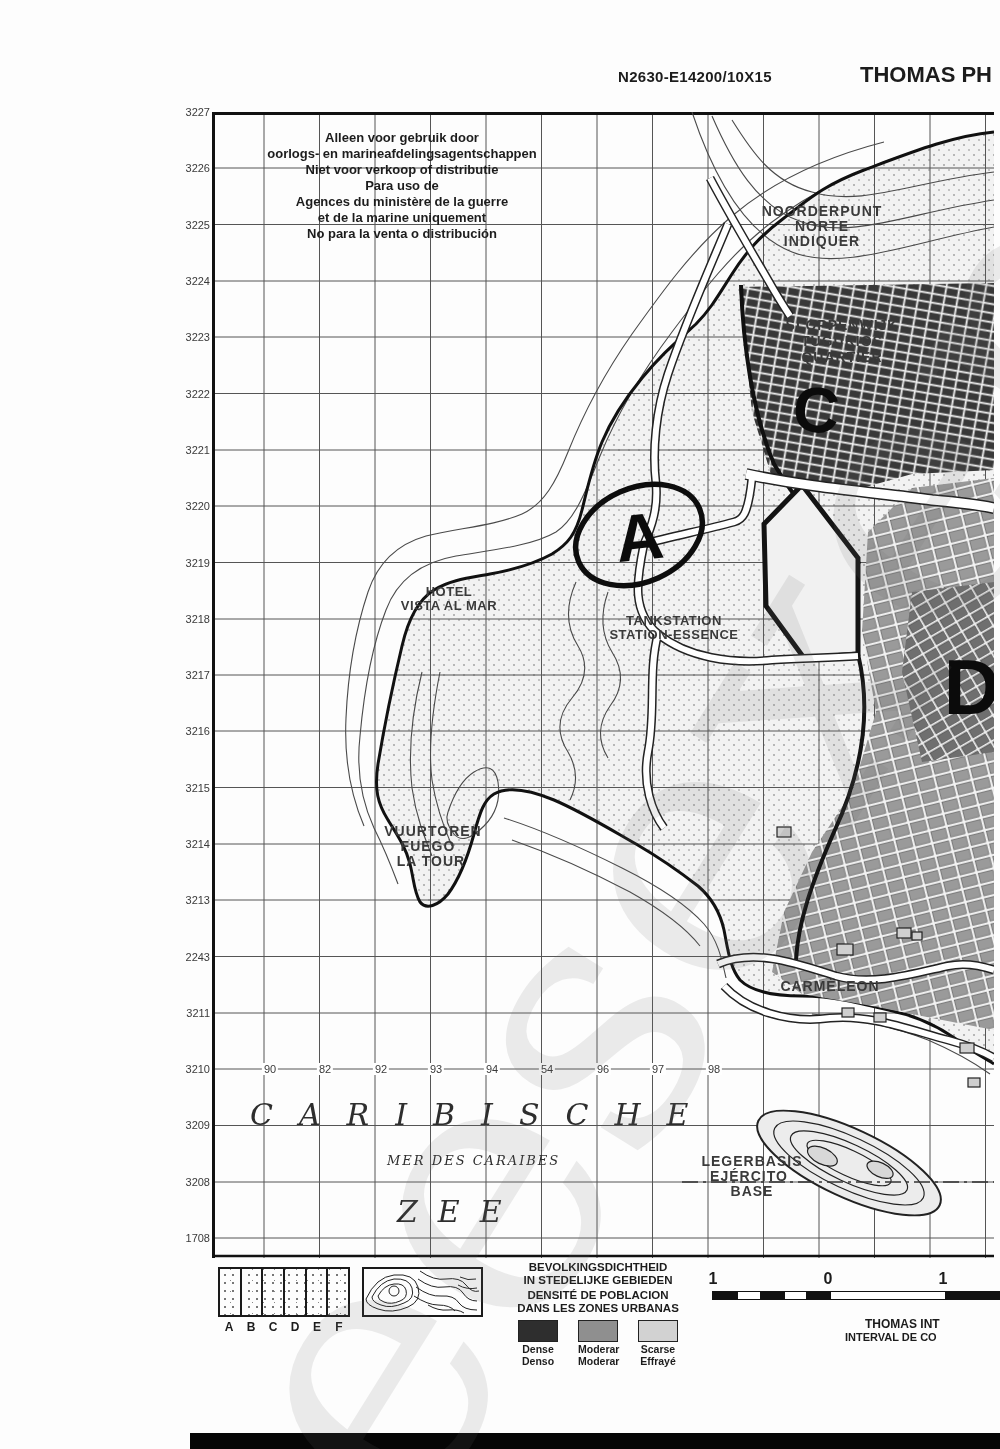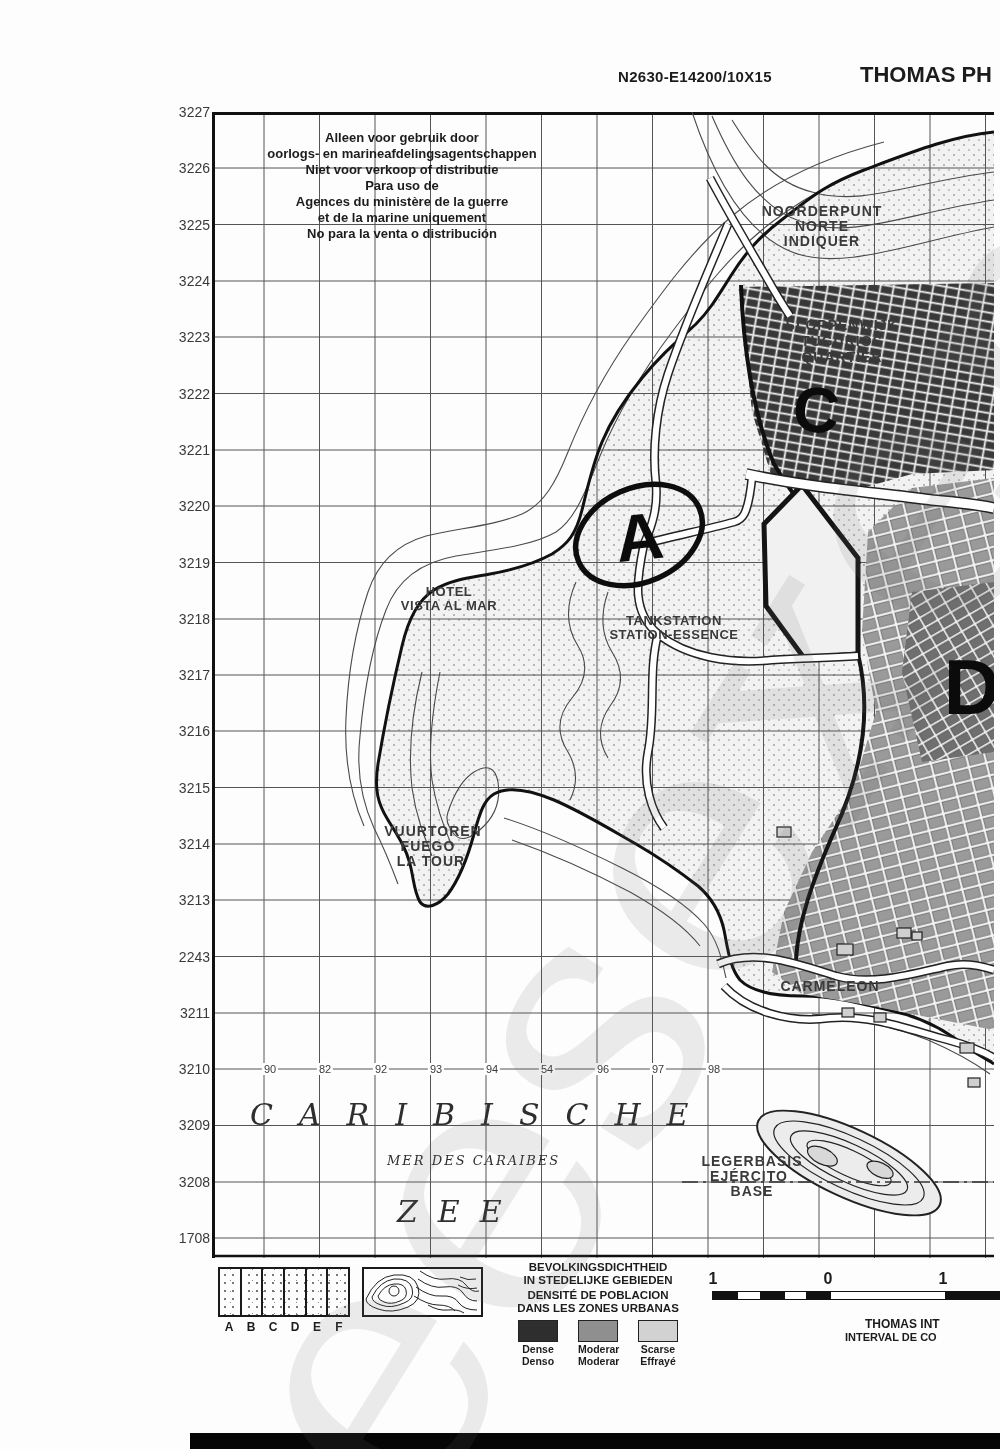--- a/index.html
+++ b/index.html
@@ -8,21 +8,21 @@
   
   .map-title{position:absolute;left:226px;top:40px;font-family:"DejaVu Serif",serif;
       font-size:64px;font-weight:400;letter-spacing:4px;color:#f4f4f4;
       -webkit-text-stroke:1.6px #2e2e2e;text-shadow:3px 3px 2px #909090;}
   .sheet-ref{position:absolute;left:618px;top:68px;font-size:15px;font-weight:bold;letter-spacing:.3px;}
   .publisher{position:absolute;left:860px;top:62px;font-size:22px;font-weight:bold;white-space:nowrap;}
   
   .notice{position:absolute;left:222px;top:130px;width:360px;text-align:center;
       font-size:13px;font-weight:bold;line-height:16px;z-index:5;}
   
-  .nt{position:absolute;left:172px;width:38px;text-align:right;font-size:14px;color:#3a3a3a;
+  .nt{position:absolute;left:172px;width:38px;text-align:right;font-size:11px;color:#3a3a3a;
       transform:translateY(-50%);}
   .et{position:absolute;top:1069px;transform:translate(-50%,-50%);font-size:11px;color:#3a3a3a;
       background:#fff;padding:0 2px;z-index:4;}
   
   .mapwrap{position:absolute;left:212px;top:112px;width:782px;height:1146px;}
   .mlab{font:600 14px "Liberation Sans",sans-serif;fill:#3a3a3a;letter-spacing:1px;text-anchor:middle;}
   .mlab2{font:600 13px "Liberation Sans",sans-serif;fill:#3a3a3a;letter-spacing:.5px;text-anchor:middle;}
   .sea1{font:italic 30px "DejaVu Serif",serif;fill:#2e2e2e;letter-spacing:26px;}
   .sea2{font:italic 13px "DejaVu Serif",serif;fill:#2e2e2e;letter-spacing:2px;}
   .sea3{font:italic 30px "DejaVu Serif",serif;fill:#2e2e2e;letter-spacing:20px;}

